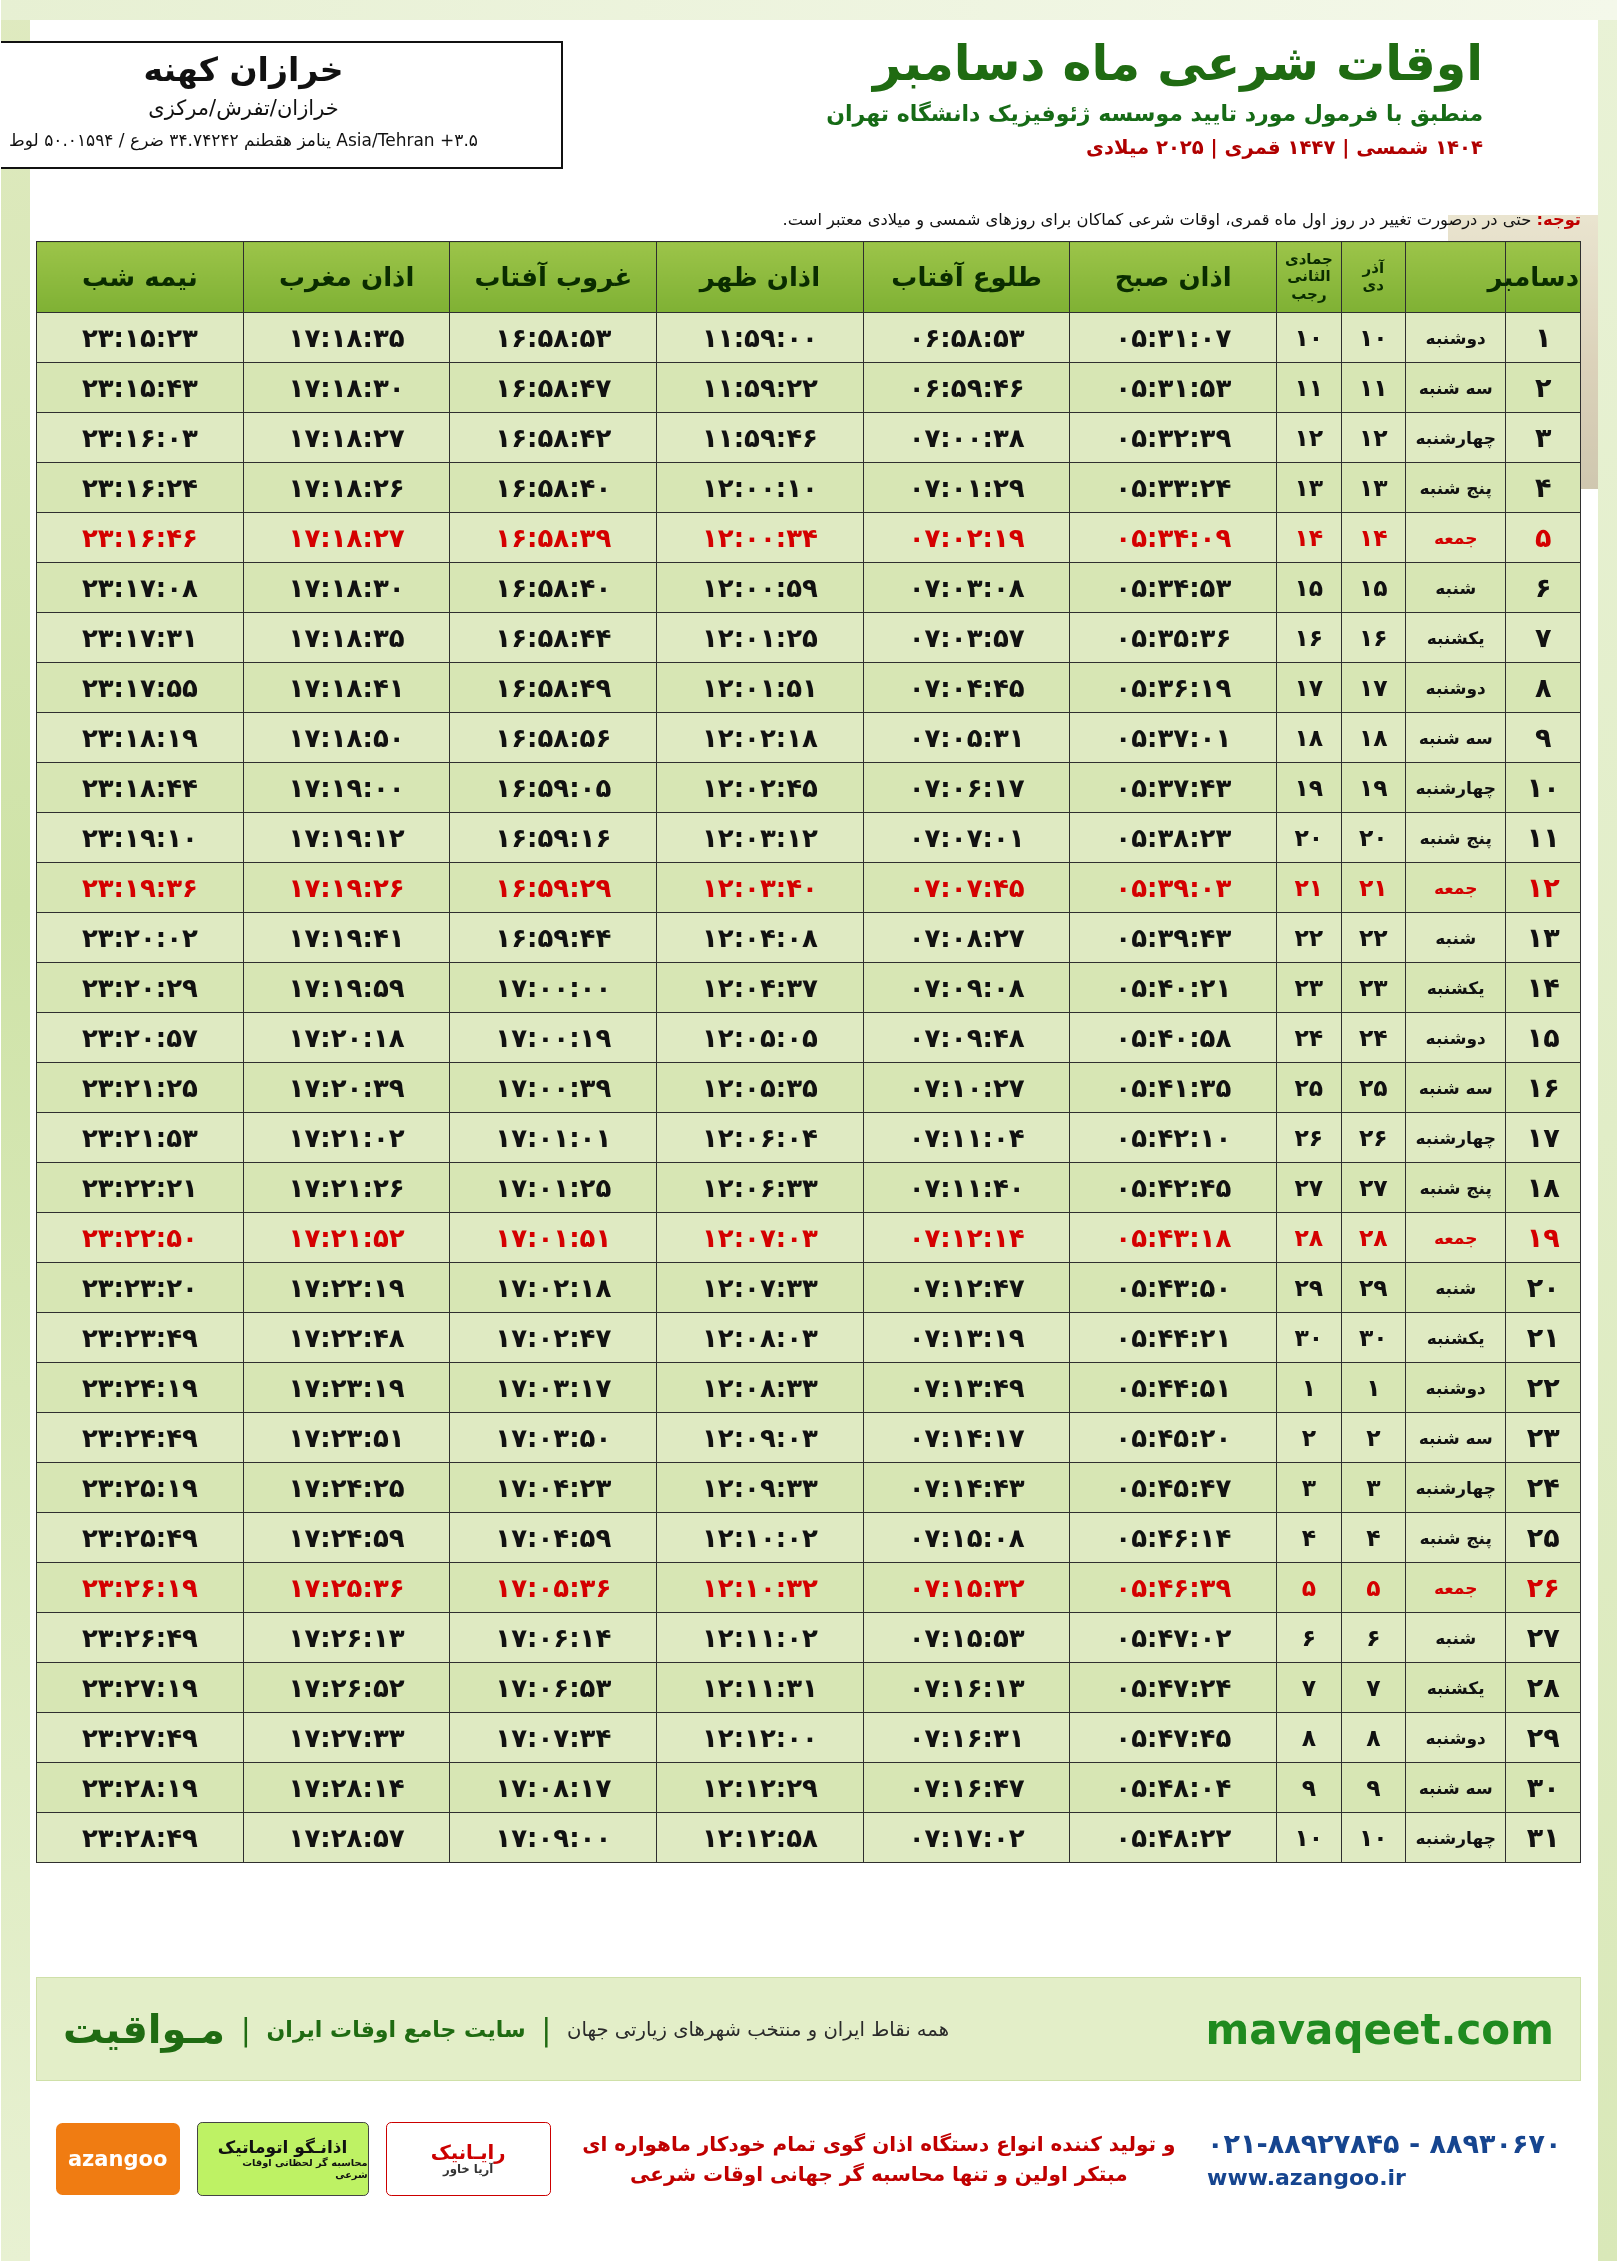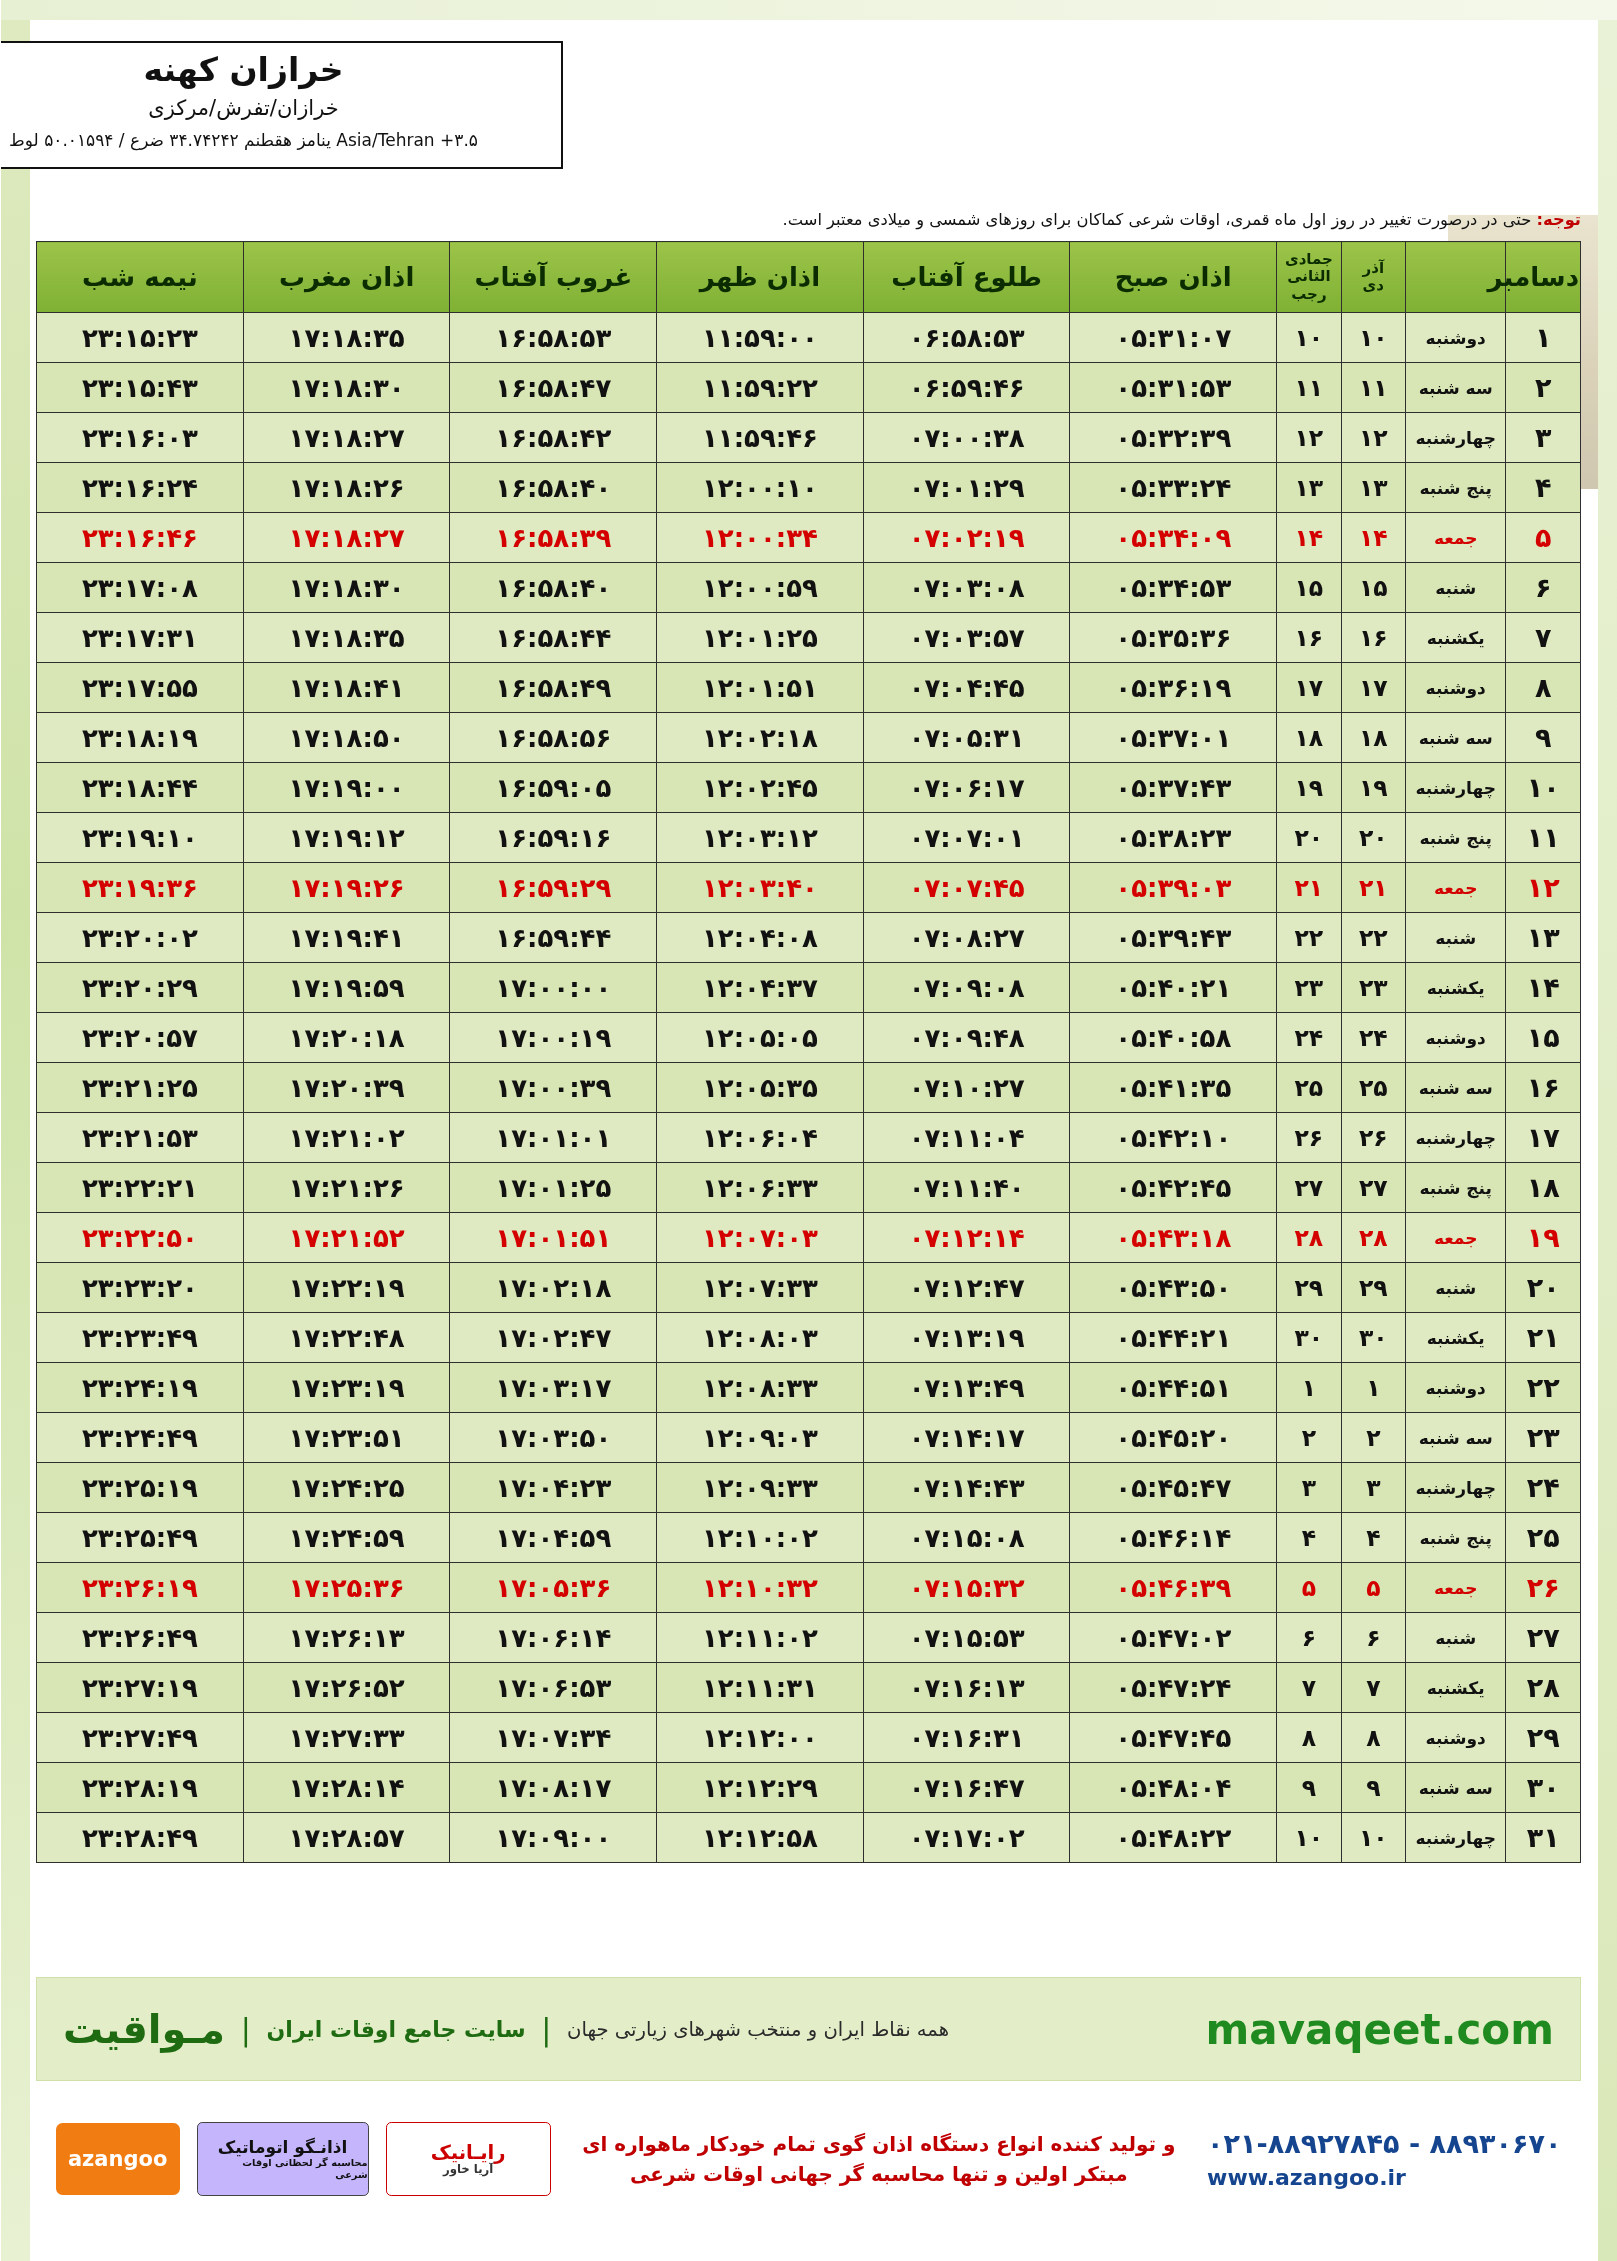--- a/index.html
+++ b/index.html
@@ -108,37 +108,42 @@
     width:124px;height:72px;background:#f07c12;border-radius:6.5px;
     display:flex;flex-direction:column;align-items:center;justify-content:center;color:#fff;
     font-size:21px;font-weight:bold;
   }
   .logo-rayanic{
     width:163px;height:72px;background:#fff;border:1.3px solid #c00;border-radius:5.2px;
     display:flex;flex-direction:column;align-items:center;justify-content:center;
     color:#c00;font-size:19.6px;font-weight:bold;line-height:1.1;
   }
   .logo-azan-dev{
-    width:170px;height:72px;background:#c4b5fd;border:1.3px solid #444;border-radius:5.2px;
+    width:170px;height:72px;background:#bef264;border:1.3px solid #444;border-radius:5.2px;
     display:flex;flex-direction:column;align-items:center;justify-content:center;
     color:#111;font-size:17px;font-weight:bold;line-height:1.2;
   }
 </style>
 </head>
 <body>
 
 <div class="page">
 
   <div class="left-band"></div>
   <div class="right-band"></div>
   <div class="top-deco"></div>
   <div class="corner-img"></div>
 
   <div class="header">
 
+    <div class="title-block">
+      <div class="main-title">اوقات شرعی ماه دسامبر</div>
+      <div class="sub-title">منطبق با فرمول مورد تایید موسسه ژئوفیزیک دانشگاه تهران</div>
+      <div class="sub-title2">۱۴۰۴ شمسی | ۱۴۴۷ قمری | ۲۰۲۵ میلادی</div>
+    </div>
 
     <div class="info-box">
       <div class="info-city">خرازان کهنه</div>
       <div class="info-path">خرازان/تفرش/مرکزی</div>
       <div class="info-coord">طول ۵۰.۰۱۵۹۴ / عرض ۳۴.۷۴۲۴۲ منطقه زمانی Asia/Tehran +۳.۵</div>
     </div>
   </div>
 
   <div class="note">
     <b>توجه:</b>

